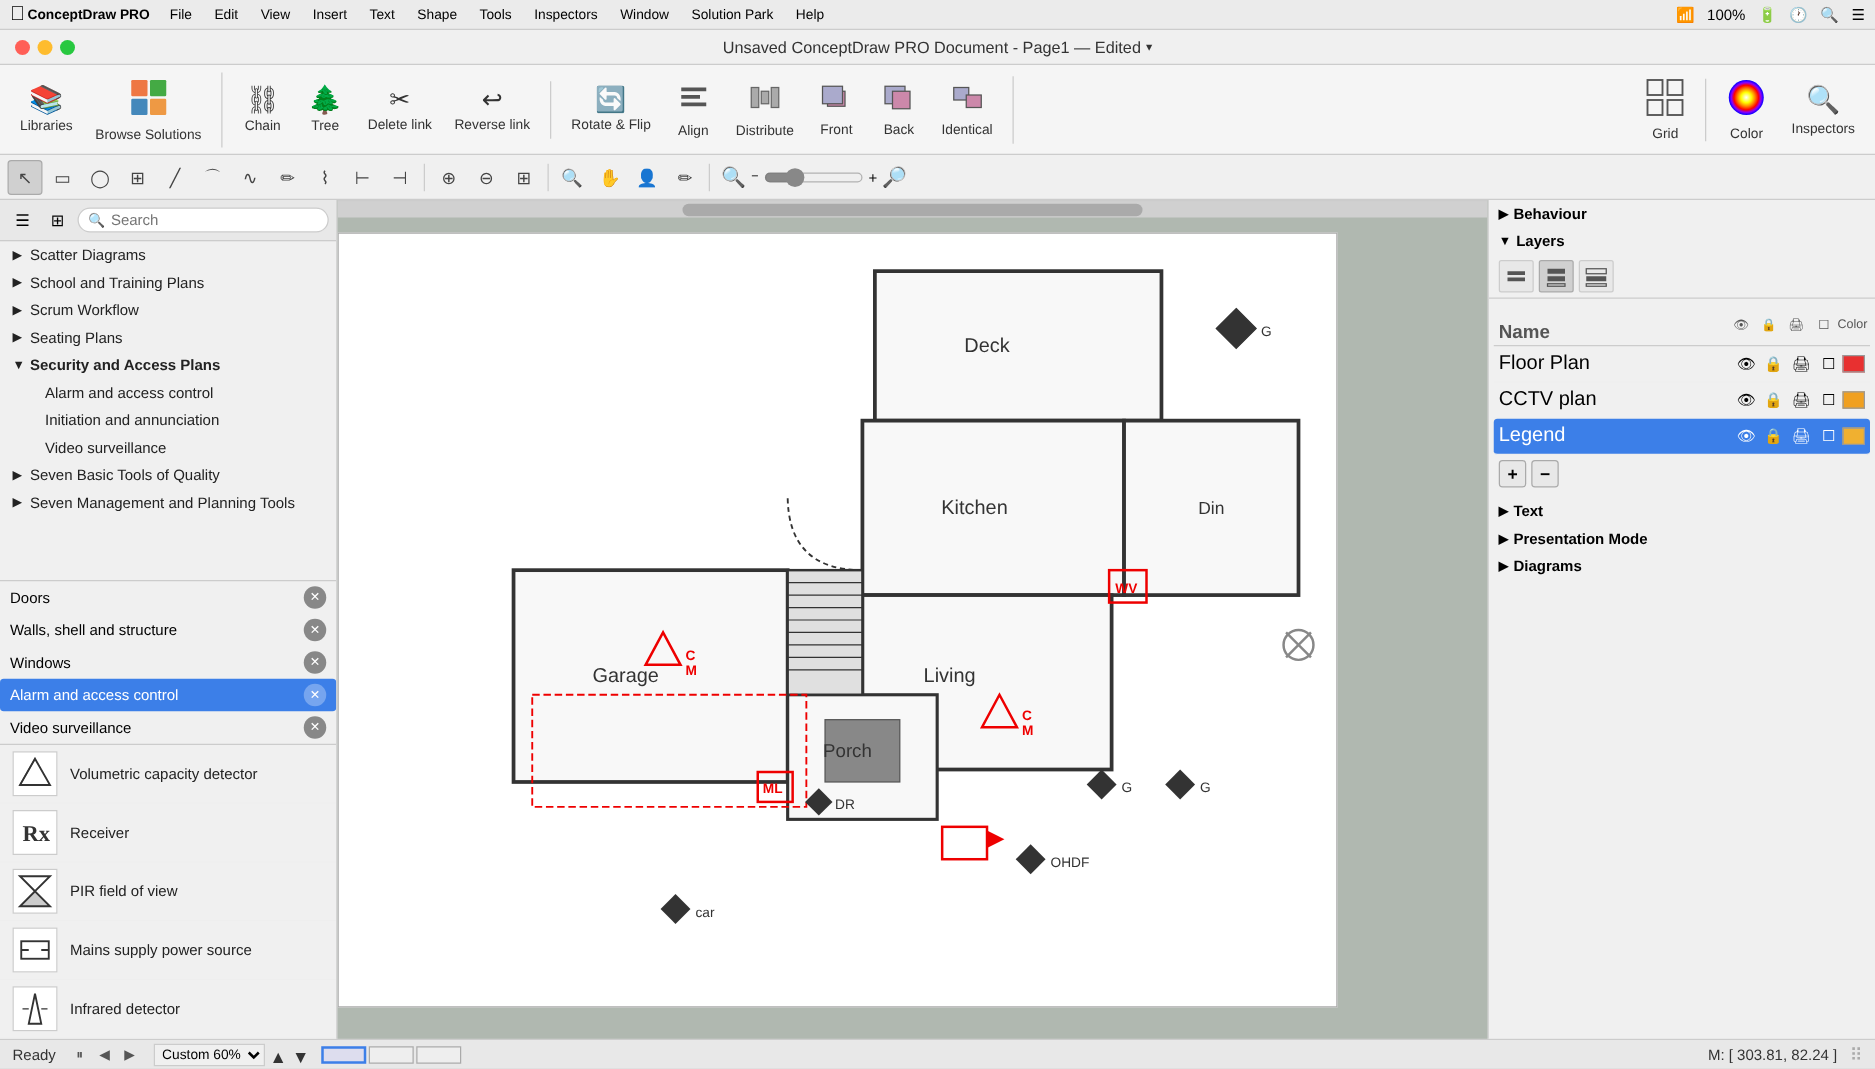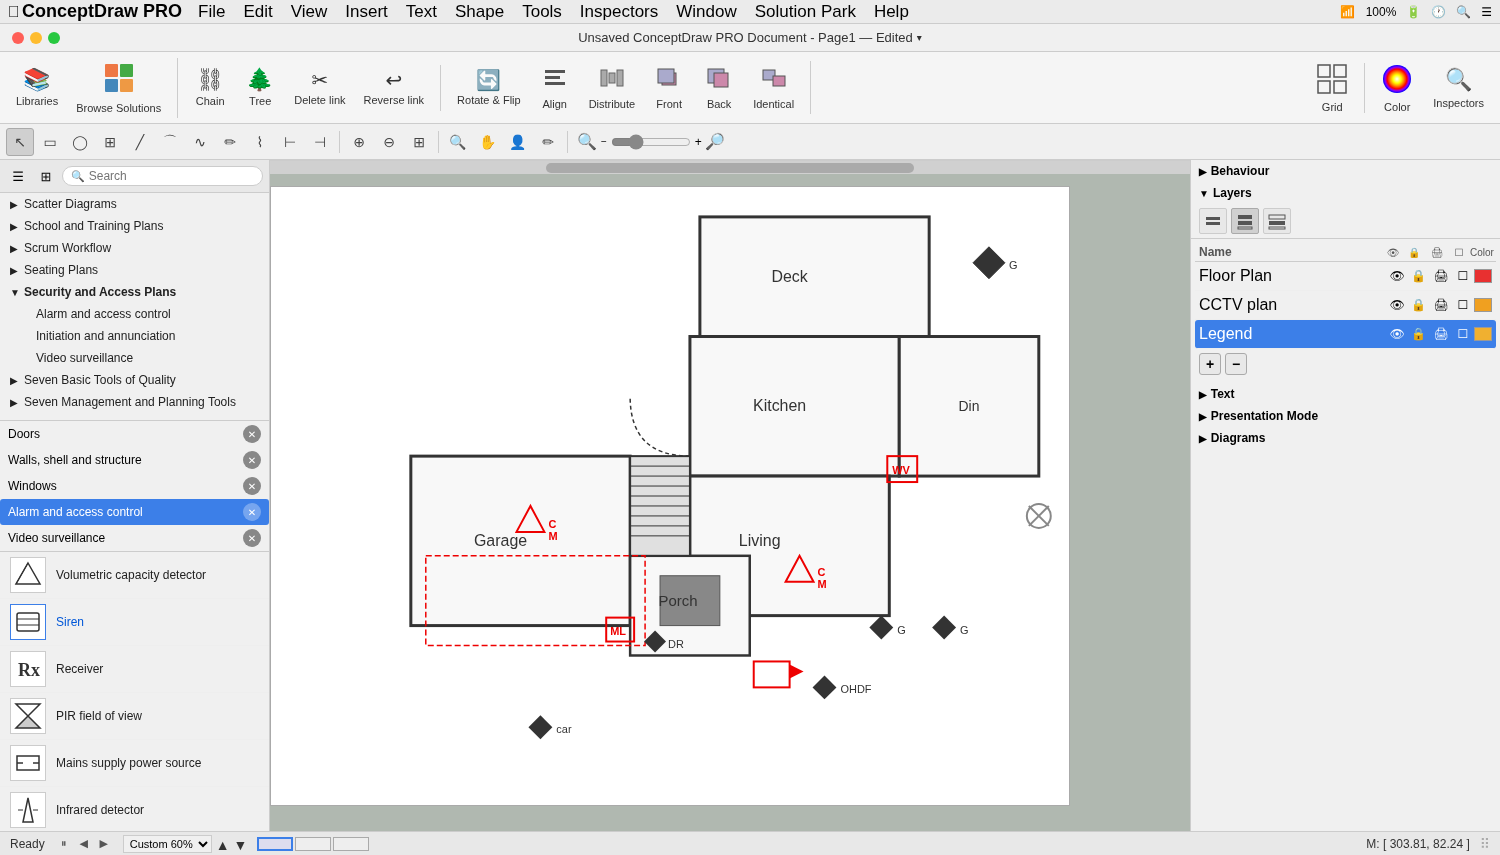--- a/index.html
+++ b/index.html
@@ -1,20 +1,20 @@
 <!DOCTYPE html>
 <html><head>
   <meta charset="utf-8">
   <style>
     * { box-sizing: border-box; margin: 0; padding: 0; }
     body { font-family: -apple-system, BlinkMacSystemFont, 'Helvetica Neue', Arial, sans-serif; font-size: 12px; background: #d6d6d6; overflow: hidden; width: 1500px; height: 855px; }
 
     
     #menubar { display: flex; align-items: center; background: #ebebeb; border-bottom: 1px solid #ccc; height: 24px; padding: 0 8px; gap: 2px; }
-    .menu-item { padding: 2px 8px; font-size: 17px; cursor: pointer; border-radius: 3px; }
+    .menu-item { padding: 2px 8px; font-size: 11px; cursor: pointer; border-radius: 3px; }
     .menubar-right { margin-left: auto; display: flex; align-items: center; gap: 10px; font-size: 12px; }
 
     
     #titlebar { background: #f0f0f0; border-bottom: 1px solid #ccc; height: 28px; display: flex; align-items: center; justify-content: center; font-size: 13px; color: #333; position: relative; }
     #titlebar .window-controls { position: absolute; left: 12px; display: flex; gap: 6px; }
     .wc { width: 12px; height: 12px; border-radius: 50%; cursor: pointer; }
     .wc-red { background: #ff5f57; }
     .wc-yellow { background: #febc2e; }
     .wc-green { background: #28c840; }
 
@@ -66,21 +66,21 @@
     
     #canvas-area { flex: 1; background: #b0b8b0; overflow: hidden; position: relative; display: flex; flex-direction: column; }
 
     
     #right-panel { width: 310px; background: #f0f0f0; border-left: 1px solid #ccc; display: flex; flex-direction: column; overflow: hidden; }
     .rp-section-header { display: flex; align-items: center; gap: 4px; padding: 4px 8px; font-weight: 600; font-size: 12px; cursor: pointer; }
 
     
     #layers-panel { padding: 4px; }
     .layers-header-row { display: flex; align-items: center; padding: 2px 4px; border-bottom: 1px solid #ccc; }
-    .layers-header-row .col-name { flex: 1; font-size: 12px; font-weight: 600; color: #555; }
+    .layers-header-row .col-name { flex: 1; font-size: 15px; font-weight: 600; color: #555; margin-top: 12px; }
     .layer-icon-header { width: 22px; text-align: center; font-size: 10px; color: #555; }
     .layer-row { display: flex; align-items: center; padding: 3px 4px; border-bottom: 1px solid #eee; }
     .layer-row.active { background: #3c7fe8; color: white; border-radius: 3px; }
     .layer-name { flex: 1; font-size: 16px; }
     .layer-icon { width: 22px; height: 22px; display: flex; align-items: center; justify-content: center; font-size: 12px; cursor: pointer; }
     .layer-color-swatch { width: 18px; height: 14px; border: 1px solid #999; }
     .layer-add-remove { display: flex; gap: 4px; padding: 4px; }
     .layer-pm-btn { width: 22px; height: 22px; border: 1px solid #aaa; background: #e8e8e8; border-radius: 3px; cursor: pointer; display: flex; align-items: center; justify-content: center; font-size: 14px; font-weight: bold; }
 
     
@@ -97,21 +97,21 @@
     
     #canvas-scroll-x { height: 14px; background: #d0d0d0; border-top: 1px solid #ccc; position: relative; }
     #canvas-scroll-thumb { position: absolute; left: 30%; width: 40%; height: 10px; top: 2px; background: #aaa; border-radius: 5px; }
     .expand-arrow { font-size: 10px; }
   </style>
 </head>
 <body>
 
 <div id="menubar">
   <span style="font-size:16px; cursor:pointer;"></span>
-  <span style="font-weight:bold; font-size:18px; margin-right:6px;">ConceptDraw PRO</span>
+  <span style="font-weight:bold; font-size:11px; margin-right:6px;">ConceptDraw PRO</span>
   <span class="menu-item">File</span>
   <span class="menu-item">Edit</span>
   <span class="menu-item">View</span>
   <span class="menu-item">Insert</span>
   <span class="menu-item">Text</span>
   <span class="menu-item">Shape</span>
   <span class="menu-item">Tools</span>
   <span class="menu-item">Inspectors</span>
   <span class="menu-item">Window</span>
   <span class="menu-item">Solution Park</span>
@@ -374,30 +374,20 @@
     <div id="shapes-area">
       <div class="shape-item">
         <div class="shape-thumb">
           <svg width="30" height="30" viewBox="0 0 30 30">
               <polygon points="15,3 27,24 3,24" fill="none" stroke="#333" stroke-width="1.5"></polygon>
               <line x1="15" y1="3" x2="3" y2="24" stroke="#333" stroke-width="1"></line>
             </svg>
         </div>
         <span>Volumetric capacity detector</span>
       </div>
-      <div class="shape-item highlighted">
-        <div class="shape-thumb" style="border:1px solid #3c7fe8;">
-          <svg width="30" height="30" viewBox="0 0 30 30">
-              <rect x="4" y="6" width="22" height="18" fill="none" stroke="#333" stroke-width="1.5" rx="2"></rect>
-              <line x1="4" y1="12" x2="26" y2="12" stroke="#333" stroke-width="1"></line>
-              <line x1="4" y1="18" x2="26" y2="18" stroke="#333" stroke-width="1"></line>
-            </svg>
-        </div>
-        <span>Siren</span>
-      </div>
       <div class="shape-item">
         <div class="shape-thumb">
           <svg width="30" height="30" viewBox="0 0 30 30">
               <text x="5" y="22" font-size="18" font-weight="bold" fill="#333" font-family="serif">Rx</text>
             </svg>
         </div>
         <span>Receiver</span>
       </div>
       <div class="shape-item">
         <div class="shape-thumb">

